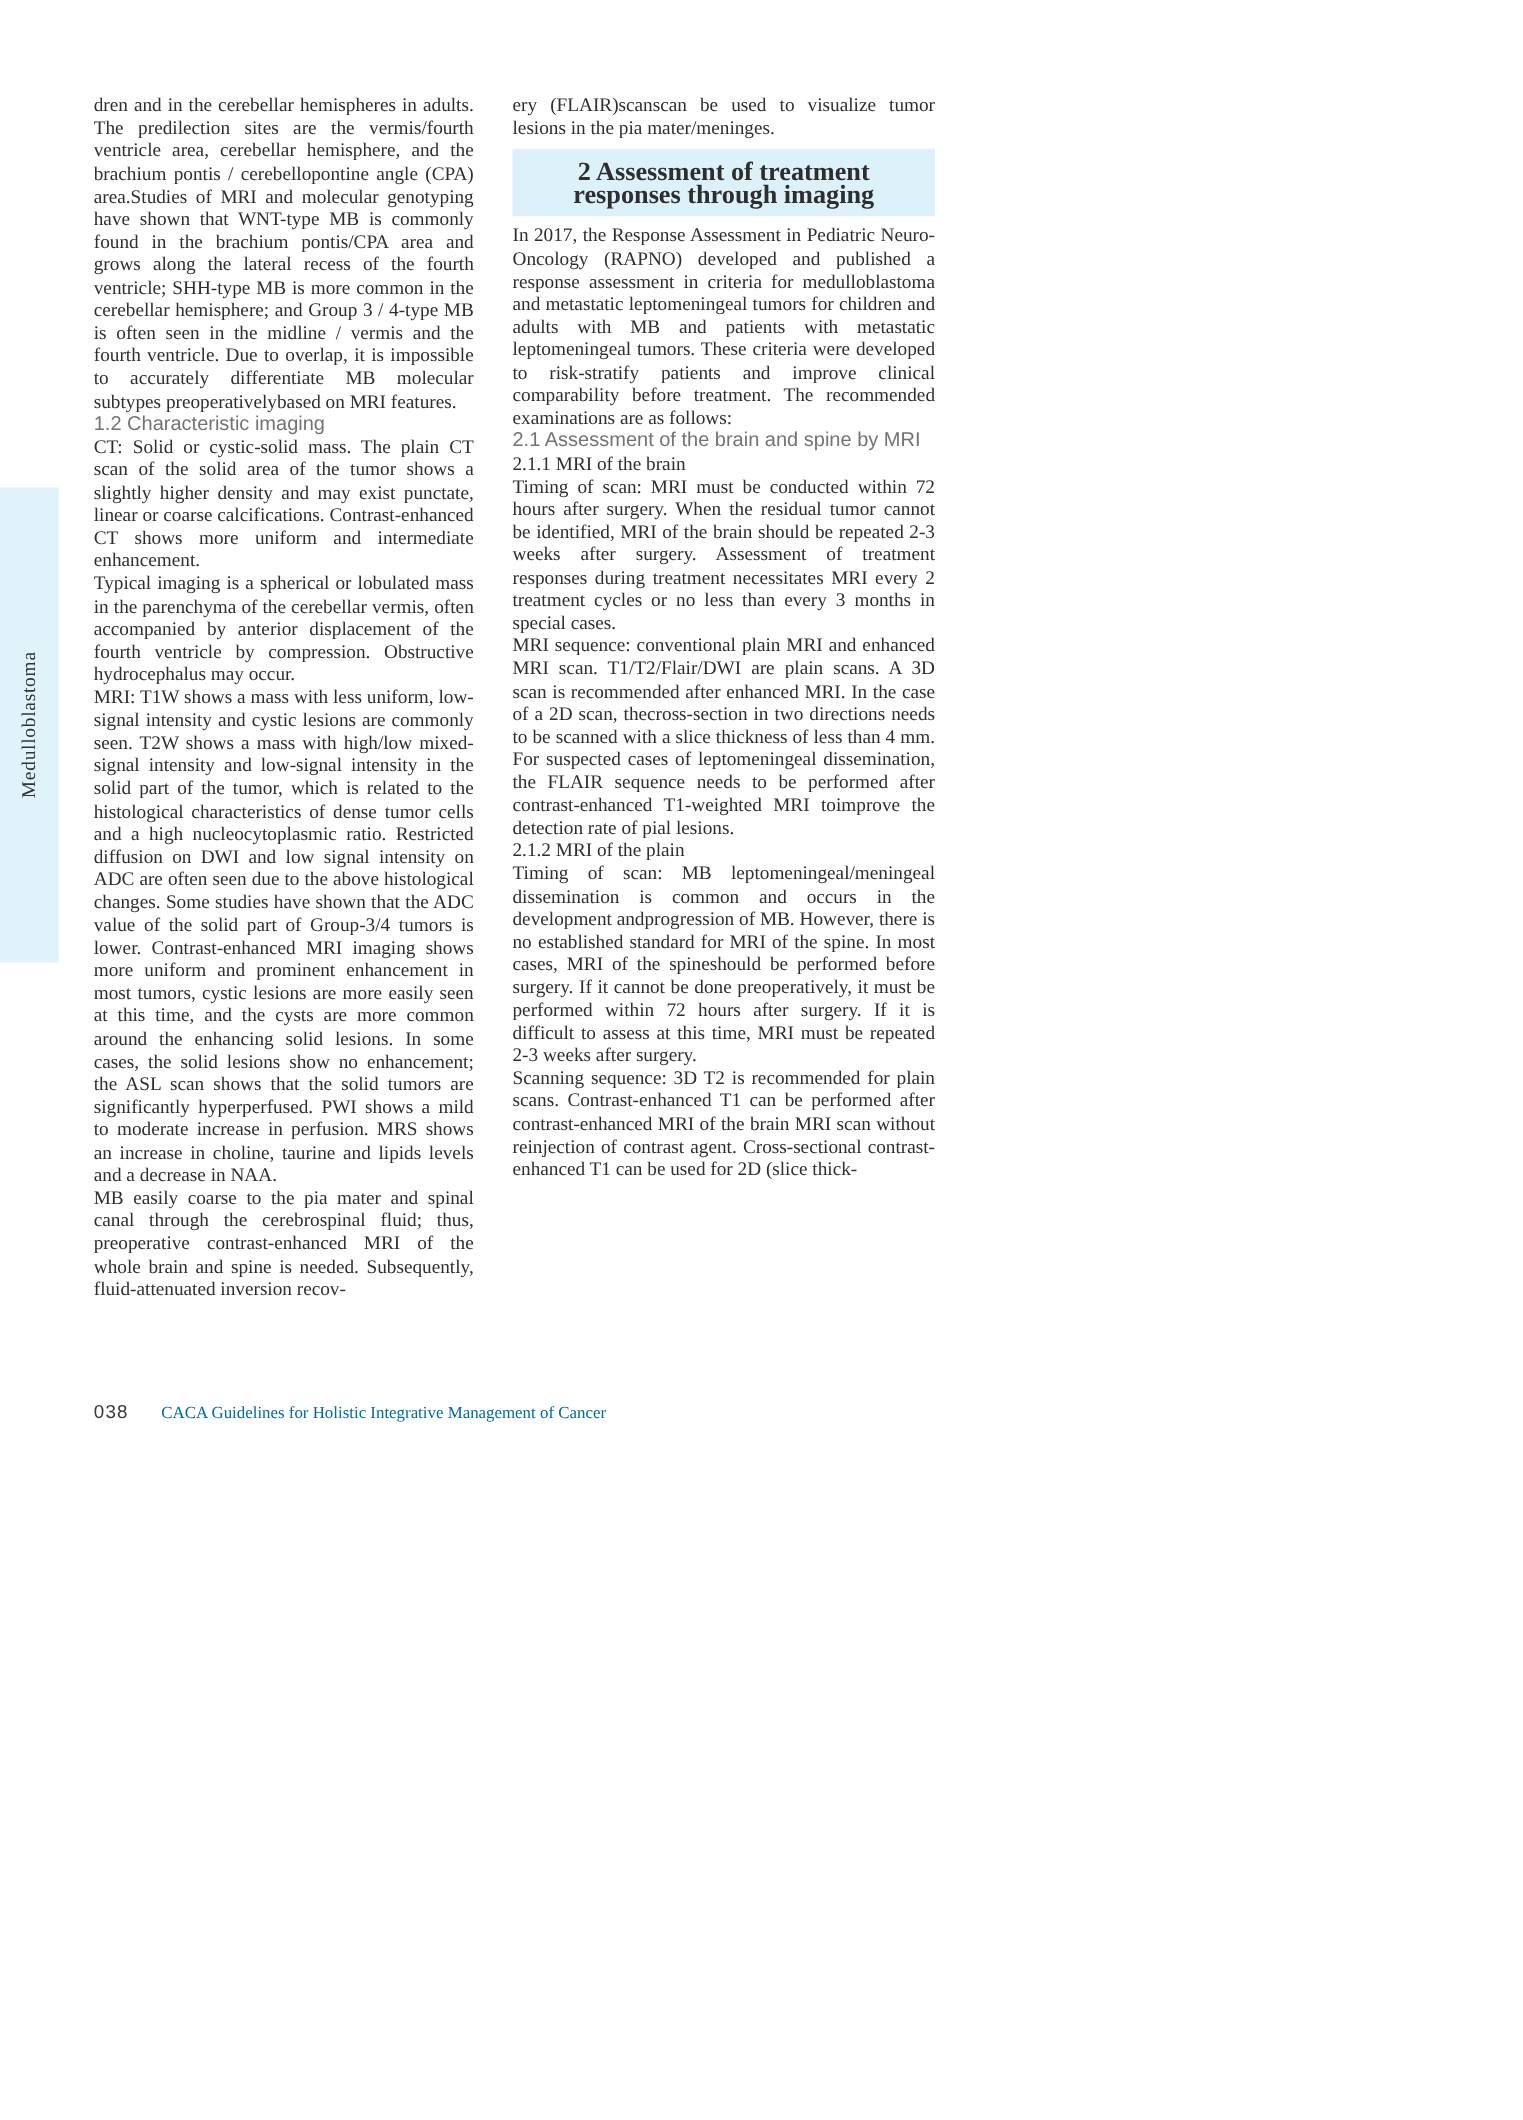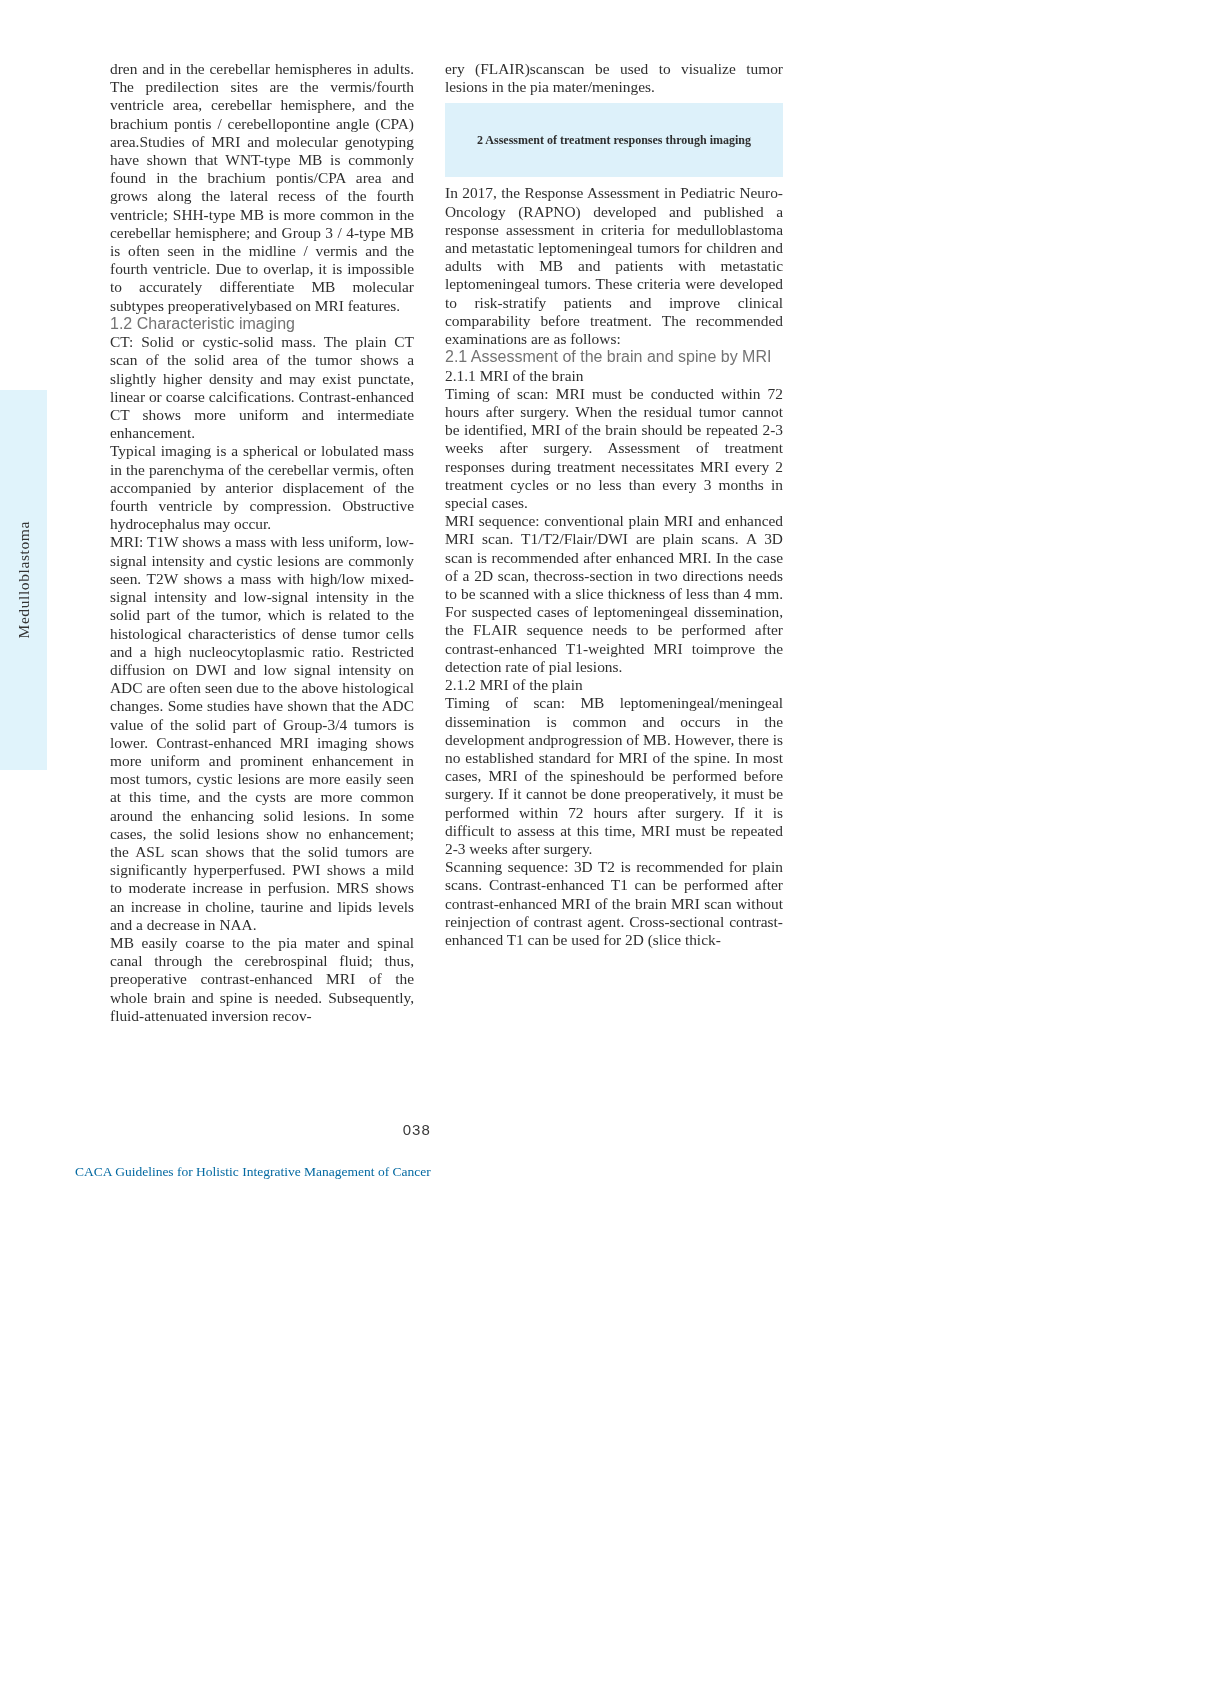--- a/index.html
+++ b/index.html
@@ -29,55 +29,53 @@
     transform: rotate(180deg);
     font-family: "Liberation Serif", serif;
     font-size: 15.5px;
     letter-spacing: 0.6px;
     color: #333333;
     white-space: nowrap;
   }
   
   .col {
     position: absolute;
-    top: 60px;
+    top: 76px;
     text-align: justify;
     font-size: 15.4px;
     line-height: 18.2px;
-    margin-left: 35px;
   }
   .col p { margin: 0; }
   .left-col  { left: 75px;  width: 304px; }
   .right-col { left: 410px; width: 338px; }
   .sans-heading {
     font-family: "Liberation Sans", sans-serif;
     font-size: 16px;
     line-height: 18.4px;
     color: #737373;
     text-align: justify;
   }
   .section-heading {
     background: #ddf1fa;
     text-align: center;
     font-family: "Liberation Serif", serif;
     font-weight: bold;
-    font-size: 12px;
-    line-height: 28px;
-    padding: 23px 8px;
+    font-size: 21px;
+    line-height: 18px;
+    padding: 9px 8px;
     margin: 7px 0;
   }
   
   .footer {
     position: absolute;
     left: 75px;
     top: 1121px;
     display: flex;
-    align-items: flex-end;
+    align-items: center;
     gap: 26px;
-    flex-direction: column;
   }
   .footer .num {
     font-family: "Liberation Sans", sans-serif;
     font-size: 15px;
     letter-spacing: 1px;
     color: #3a3a3a;
   }
   .footer .title {
     font-family: "Liberation Serif", serif;
     font-size: 13.5px;

